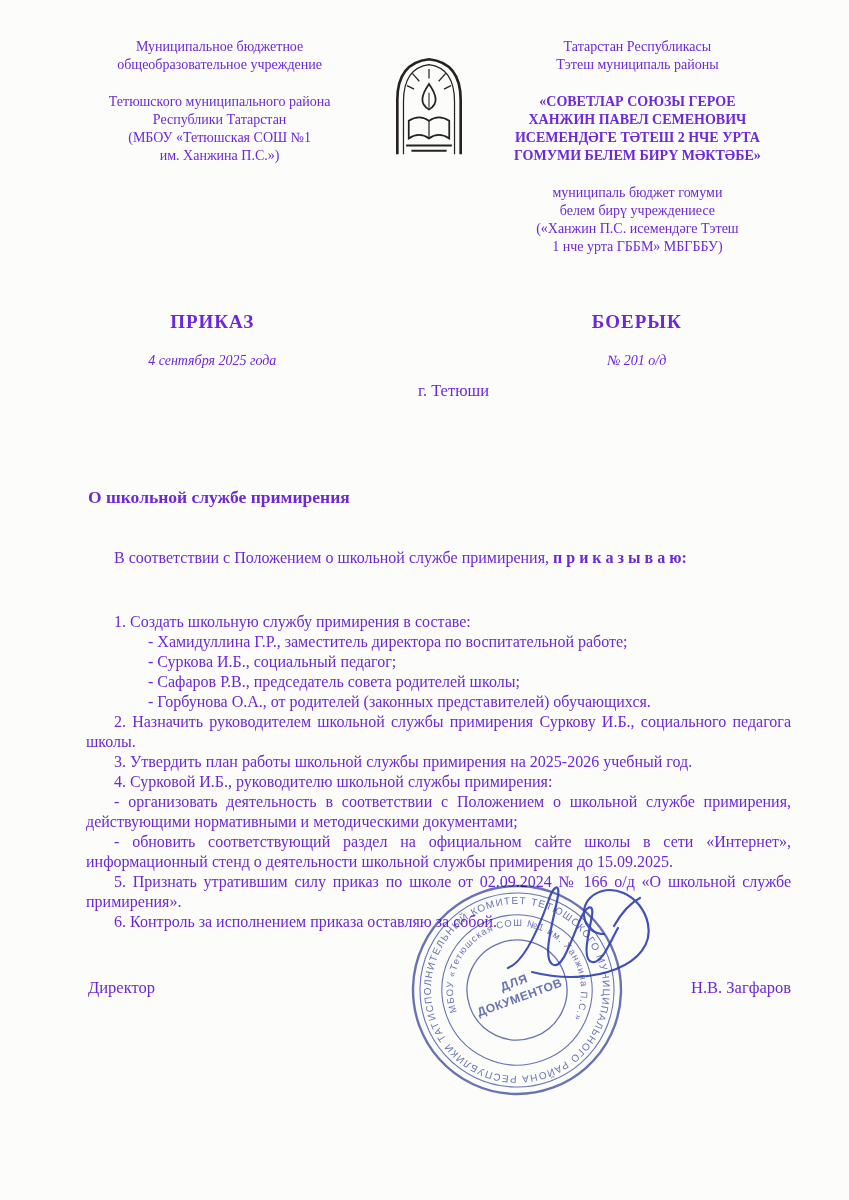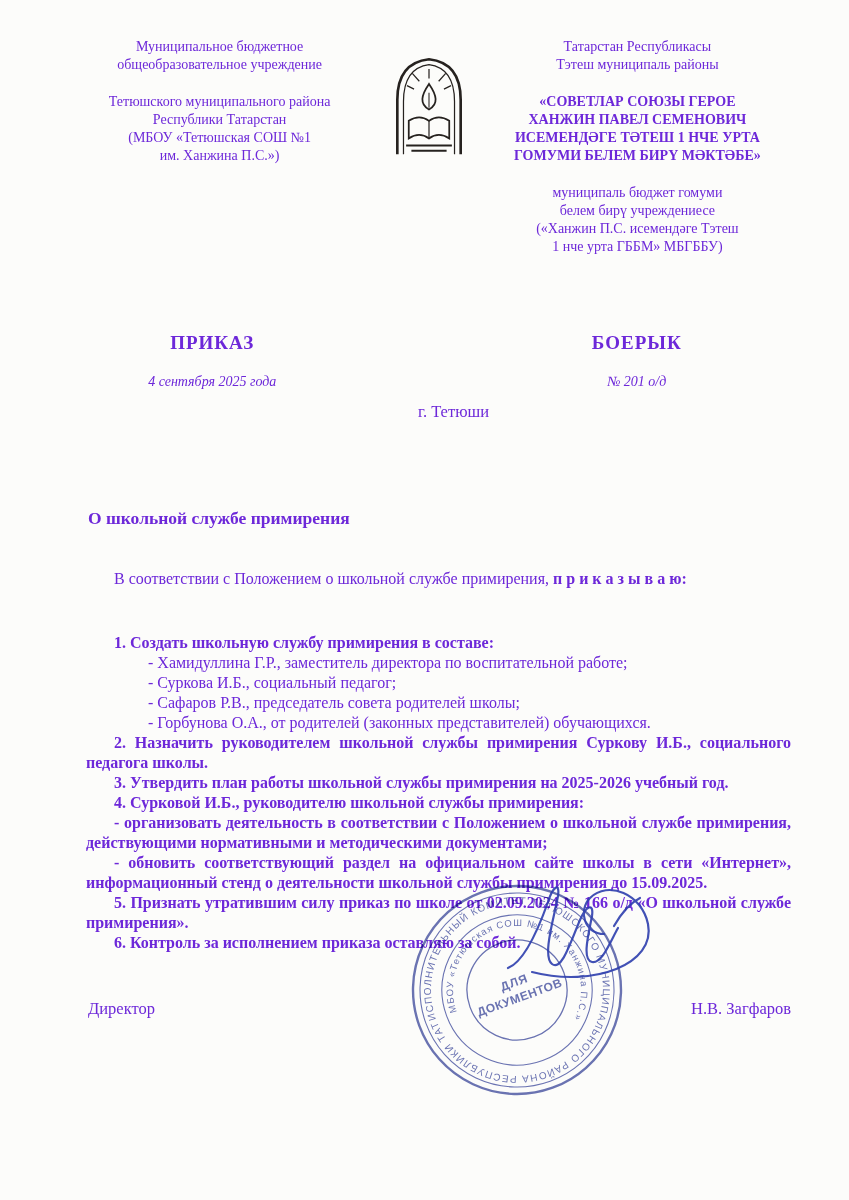--- a/index.html
+++ b/index.html
@@ -25,21 +25,21 @@
     font-size:14px;
     line-height:1.3;
     white-space:pre-line;
   }
   .hcol .hblock { white-space:pre-line; }
   .hbold { font-weight:bold; }
   .logo-wrap { width:96px; padding-top:32px; display:flex; justify-content:center; }
   .logo-wrap svg { width:88px; height:106px; }
 
   
-  .order-row { display:flex; margin-top:57px; }
+  .order-row { display:flex; margin-top:36px; }
   .order-row .half { width:50%; text-align:center; }
   .order-title { font-weight:bold; font-size:19px; letter-spacing:1px; }
   .date-row { display:flex; margin-top:20px; font-size:14px;font-style:italic; }
   .date-row .half { width:50%; text-align:center; }
   .city { text-align:center; font-size:16.5px; margin-top:12px; padding-left:58px; }
 
   
   .subject {
     margin-top:86px;
     padding-left:88px;
@@ -50,21 +50,21 @@
   
   .content {
     padding:0 58px 0 86px;
     font-size:16px;
     line-height:20px;
   }
   .intro { margin-top:40px; text-indent:28px; }
   .intro .bold { font-weight:bold; }
   .list { margin-top:44px; }
   .list p { margin:0; }
-  .para { text-indent:28px; text-align:justify;font-weight:bold; }
+  .para { text-indent:28px; text-align:justify; }
   .dash { padding-left:62px; }
 
   
   .sign-row {
     display:flex;
     justify-content:space-between;
     padding:0 58px 0 88px;
     margin-top:46px;
     font-size:16.5px;
     text-align:center;
@@ -130,21 +130,21 @@
         <line x1="24" y1="106" x2="76" y2="106" stroke="#26221f" stroke-width="2.4"></line>
         <line x1="30" y1="112" x2="70" y2="112" stroke="#26221f" stroke-width="2.4"></line>
       </svg>
     </div>
 
     <div class="hcol">
       <div class="hblock">Татарстан Республикасы
 Тэтеш муниципаль районы</div>
       <div class="hblock hbold">«СОВЕТЛАР СОЮЗЫ ГЕРОЕ
 ХАНЖИН ПАВЕЛ СЕМЕНОВИЧ
-ИСЕМЕНДӘГЕ ТӘТЕШ 1 НЧЕ УРТА
+ИСЕМЕНДӘГЕ ТӘТЕШ 2 НЧЕ УРТА
 ГОМУМИ БЕЛЕМ БИРҮ МӘКТӘБЕ»</div>
       <div class="hblock">муниципаль бюджет гомуми
 белем бирү учреждениесе
 («Ханжин П.С. исемендәге Тэтеш
 1 нче урта ГББМ» МБГББУ)</div>
     </div>
   </div>
 
   <div class="order-row">
     <div class="half order-title">ПРИКАЗ</div>

